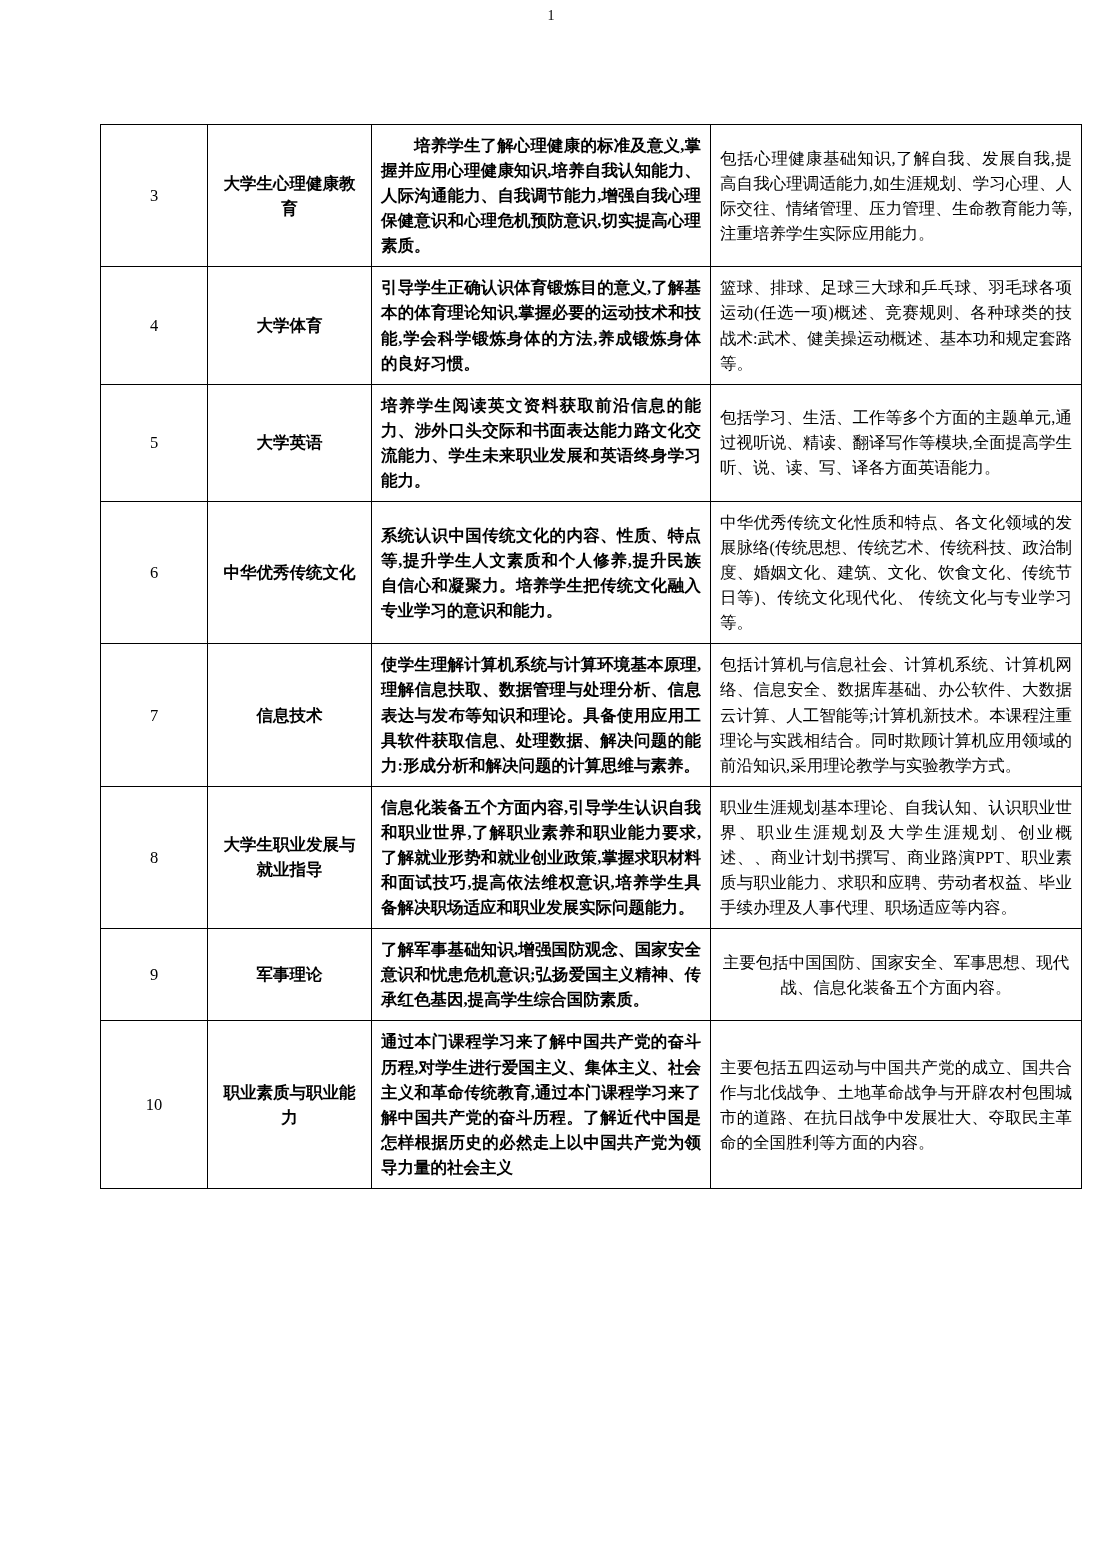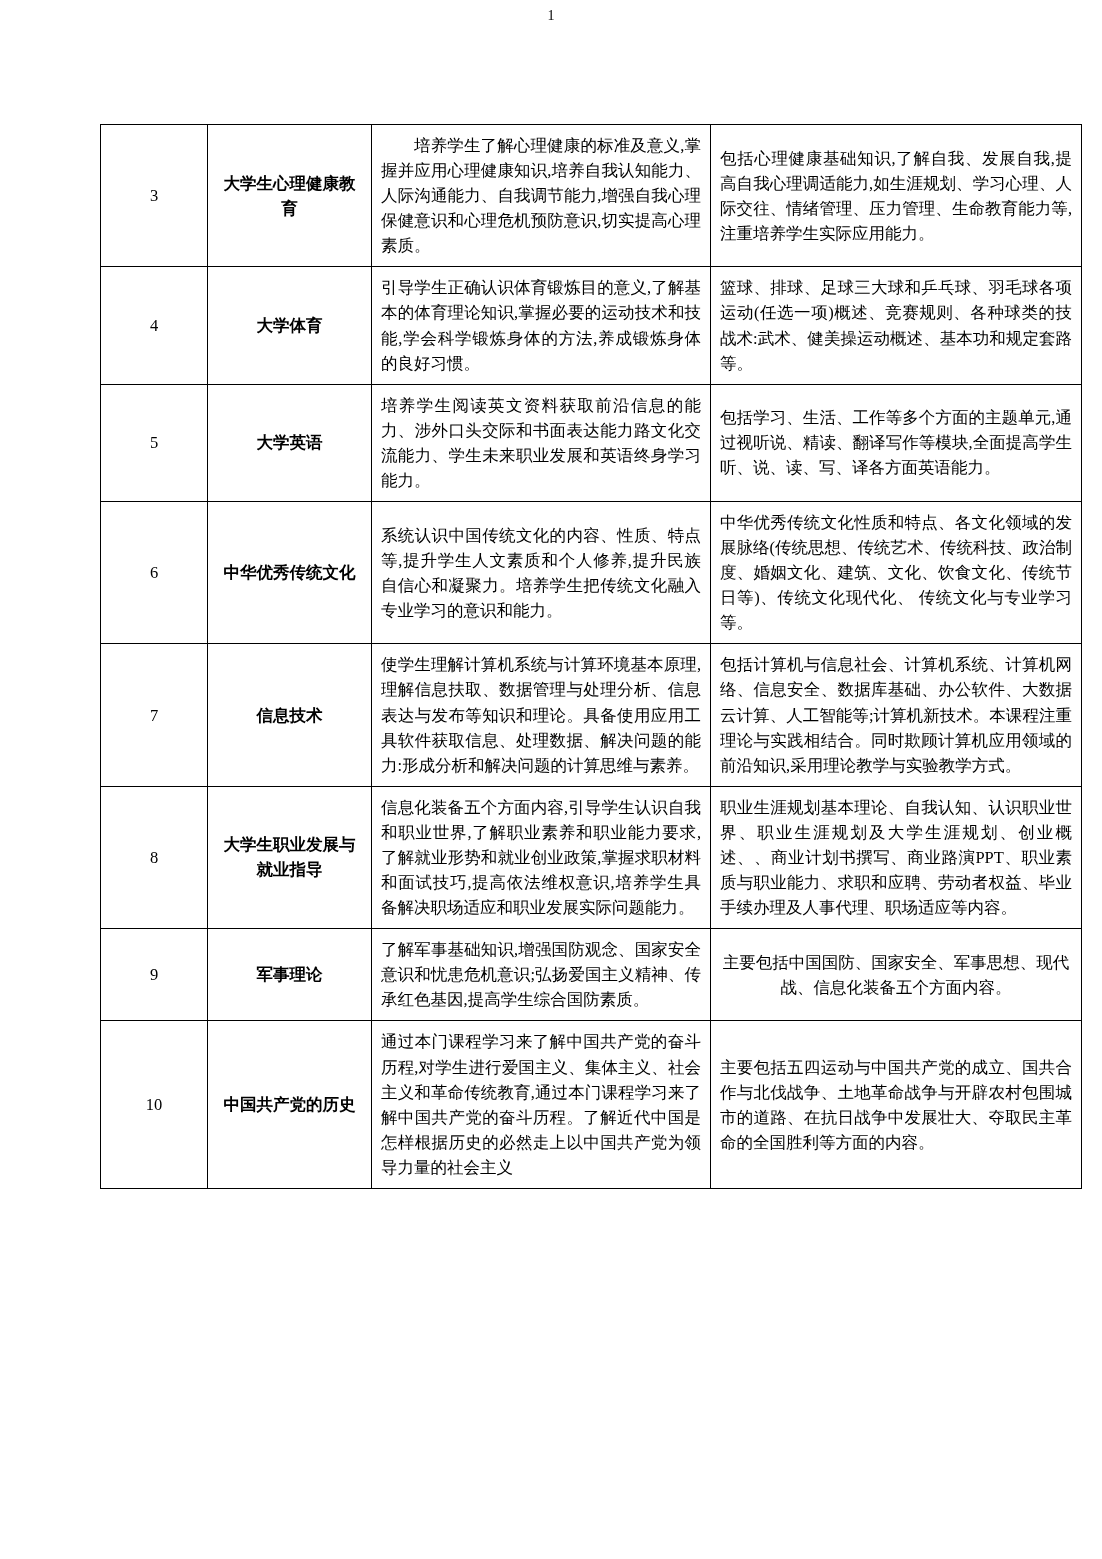--- a/index.html
+++ b/index.html
@@ -51,20 +51,21 @@
   }
   td.col-name {
     width: 145px;
     text-align: center;
     font-weight: bold;
   }
   td.col-goal {
     width: 320px;
     text-align: justify;
     text-justify: inter-ideograph;
+    font-weight: bold;
   }
   td.col-content {
     width: 352px;
     text-align: justify;
     text-justify: inter-ideograph;
     margin-left: 8px;
   }
   .indent2 {
     display: block;
     text-indent: 2em;
@@ -133,20 +134,20 @@
         <td class="col-no">9</td>
         <td class="col-name">军事理论</td>
         <td class="col-goal">了解军事基础知识,增强国防观念、国家安全意识和忧患危机意识;弘扬爱国主义精神、传承红色基因,提高学生综合国防素质。</td>
         <td class="col-content">
             <span class="center-block">主要包括中国国防、国家安全、军事思想、现代战、信息化装备五个方面内容。</span>
           </td>
       </tr>
 
       <tr>
         <td class="col-no">10</td>
-        <td class="col-name">中国共产党的历史</td>
+        <td class="col-name">职业素质与职业能力</td>
         <td class="col-goal">通过本门课程学习来了解中国共产党的奋斗历程,对学生进行爱国主义、集体主义、社会主义和革命传统教育,通过本门课程学习来了解中国共产党的奋斗历程。了解近代中国是怎样根据历史的必然走上以中国共产党为领导力量的社会主义</td>
         <td class="col-content">主要包括五四运动与中国共产党的成立、国共合作与北伐战争、土地革命战争与开辟农村包围城市的道路、在抗日战争中发展壮大、夺取民主革命的全国胜利等方面的内容。</td>
       </tr>
 
     </tbody>
   </table>
 </div>
 
 </body></html>

